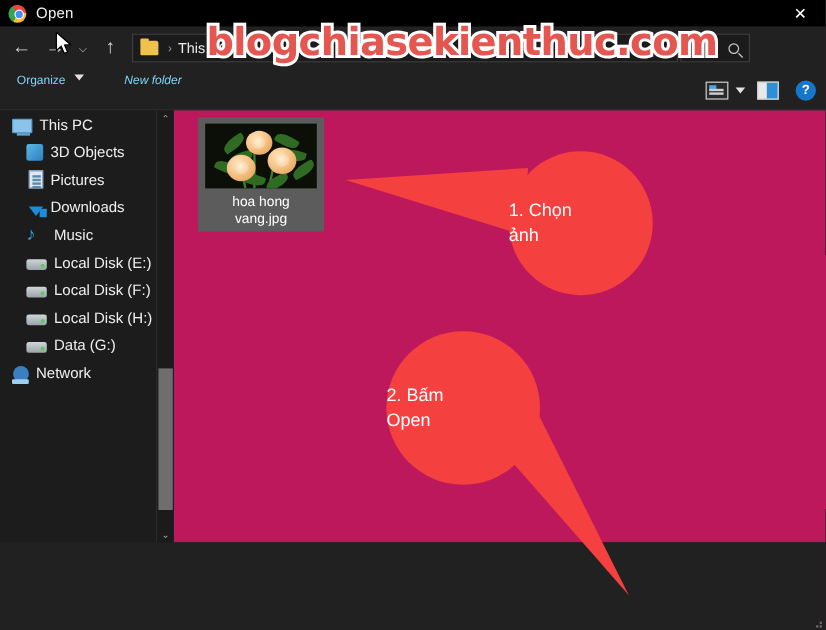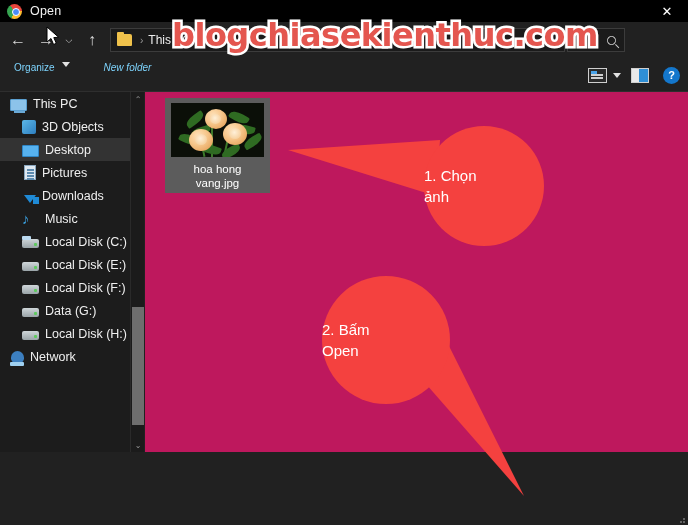--- a/index.html
+++ b/index.html
@@ -309,55 +309,47 @@
 
   <div class="sidebar" id="sidebar">
       <div class="side-item">
         <span class="si-ico ico-pc"></span>
         <span>This PC</span>
       </div>
       <div class="side-item indent">
         <span class="si-ico ico-3d"></span>
         <span>3D Objects</span>
       </div>
-      <div class="side-item indent selected">
-        <span class="si-ico ico-desktop"></span>
-        <span>Desktop</span>
-      </div>
       <div class="side-item indent">
         <span class="si-ico ico-doc"></span>
         <span>Pictures</span>
       </div>
       <div class="side-item indent">
         <span class="si-ico ico-dl"></span>
         <span>Downloads</span>
       </div>
       <div class="side-item indent">
         <span class="si-ico ico-music">♪</span>
         <span>Music</span>
       </div>
       <div class="side-item indent">
-        <span class="si-ico ico-diskc"></span>
-        <span>Local Disk (C:)</span>
-      </div>
-      <div class="side-item indent">
         <span class="si-ico ico-disk"></span>
         <span>Local Disk (E:)</span>
       </div>
       <div class="side-item indent">
         <span class="si-ico ico-disk"></span>
         <span>Local Disk (F:)</span>
       </div>
       <div class="side-item indent">
         <span class="si-ico ico-disk"></span>
+        <span>Local Disk (H:)</span>
+      </div>
+      <div class="side-item indent">
+        <span class="si-ico ico-disk"></span>
         <span>Data (G:)</span>
-      </div>
-      <div class="side-item indent">
-        <span class="si-ico ico-disk"></span>
-        <span>Local Disk (H:)</span>
       </div>
       <div class="side-item">
         <span class="si-ico ico-net"></span>
         <span>Network</span>
       </div>
     </div>
 
   <div class="side-scroll">
     <div class="ss-up">⌃</div>
     <div class="ss-thumb"></div>

